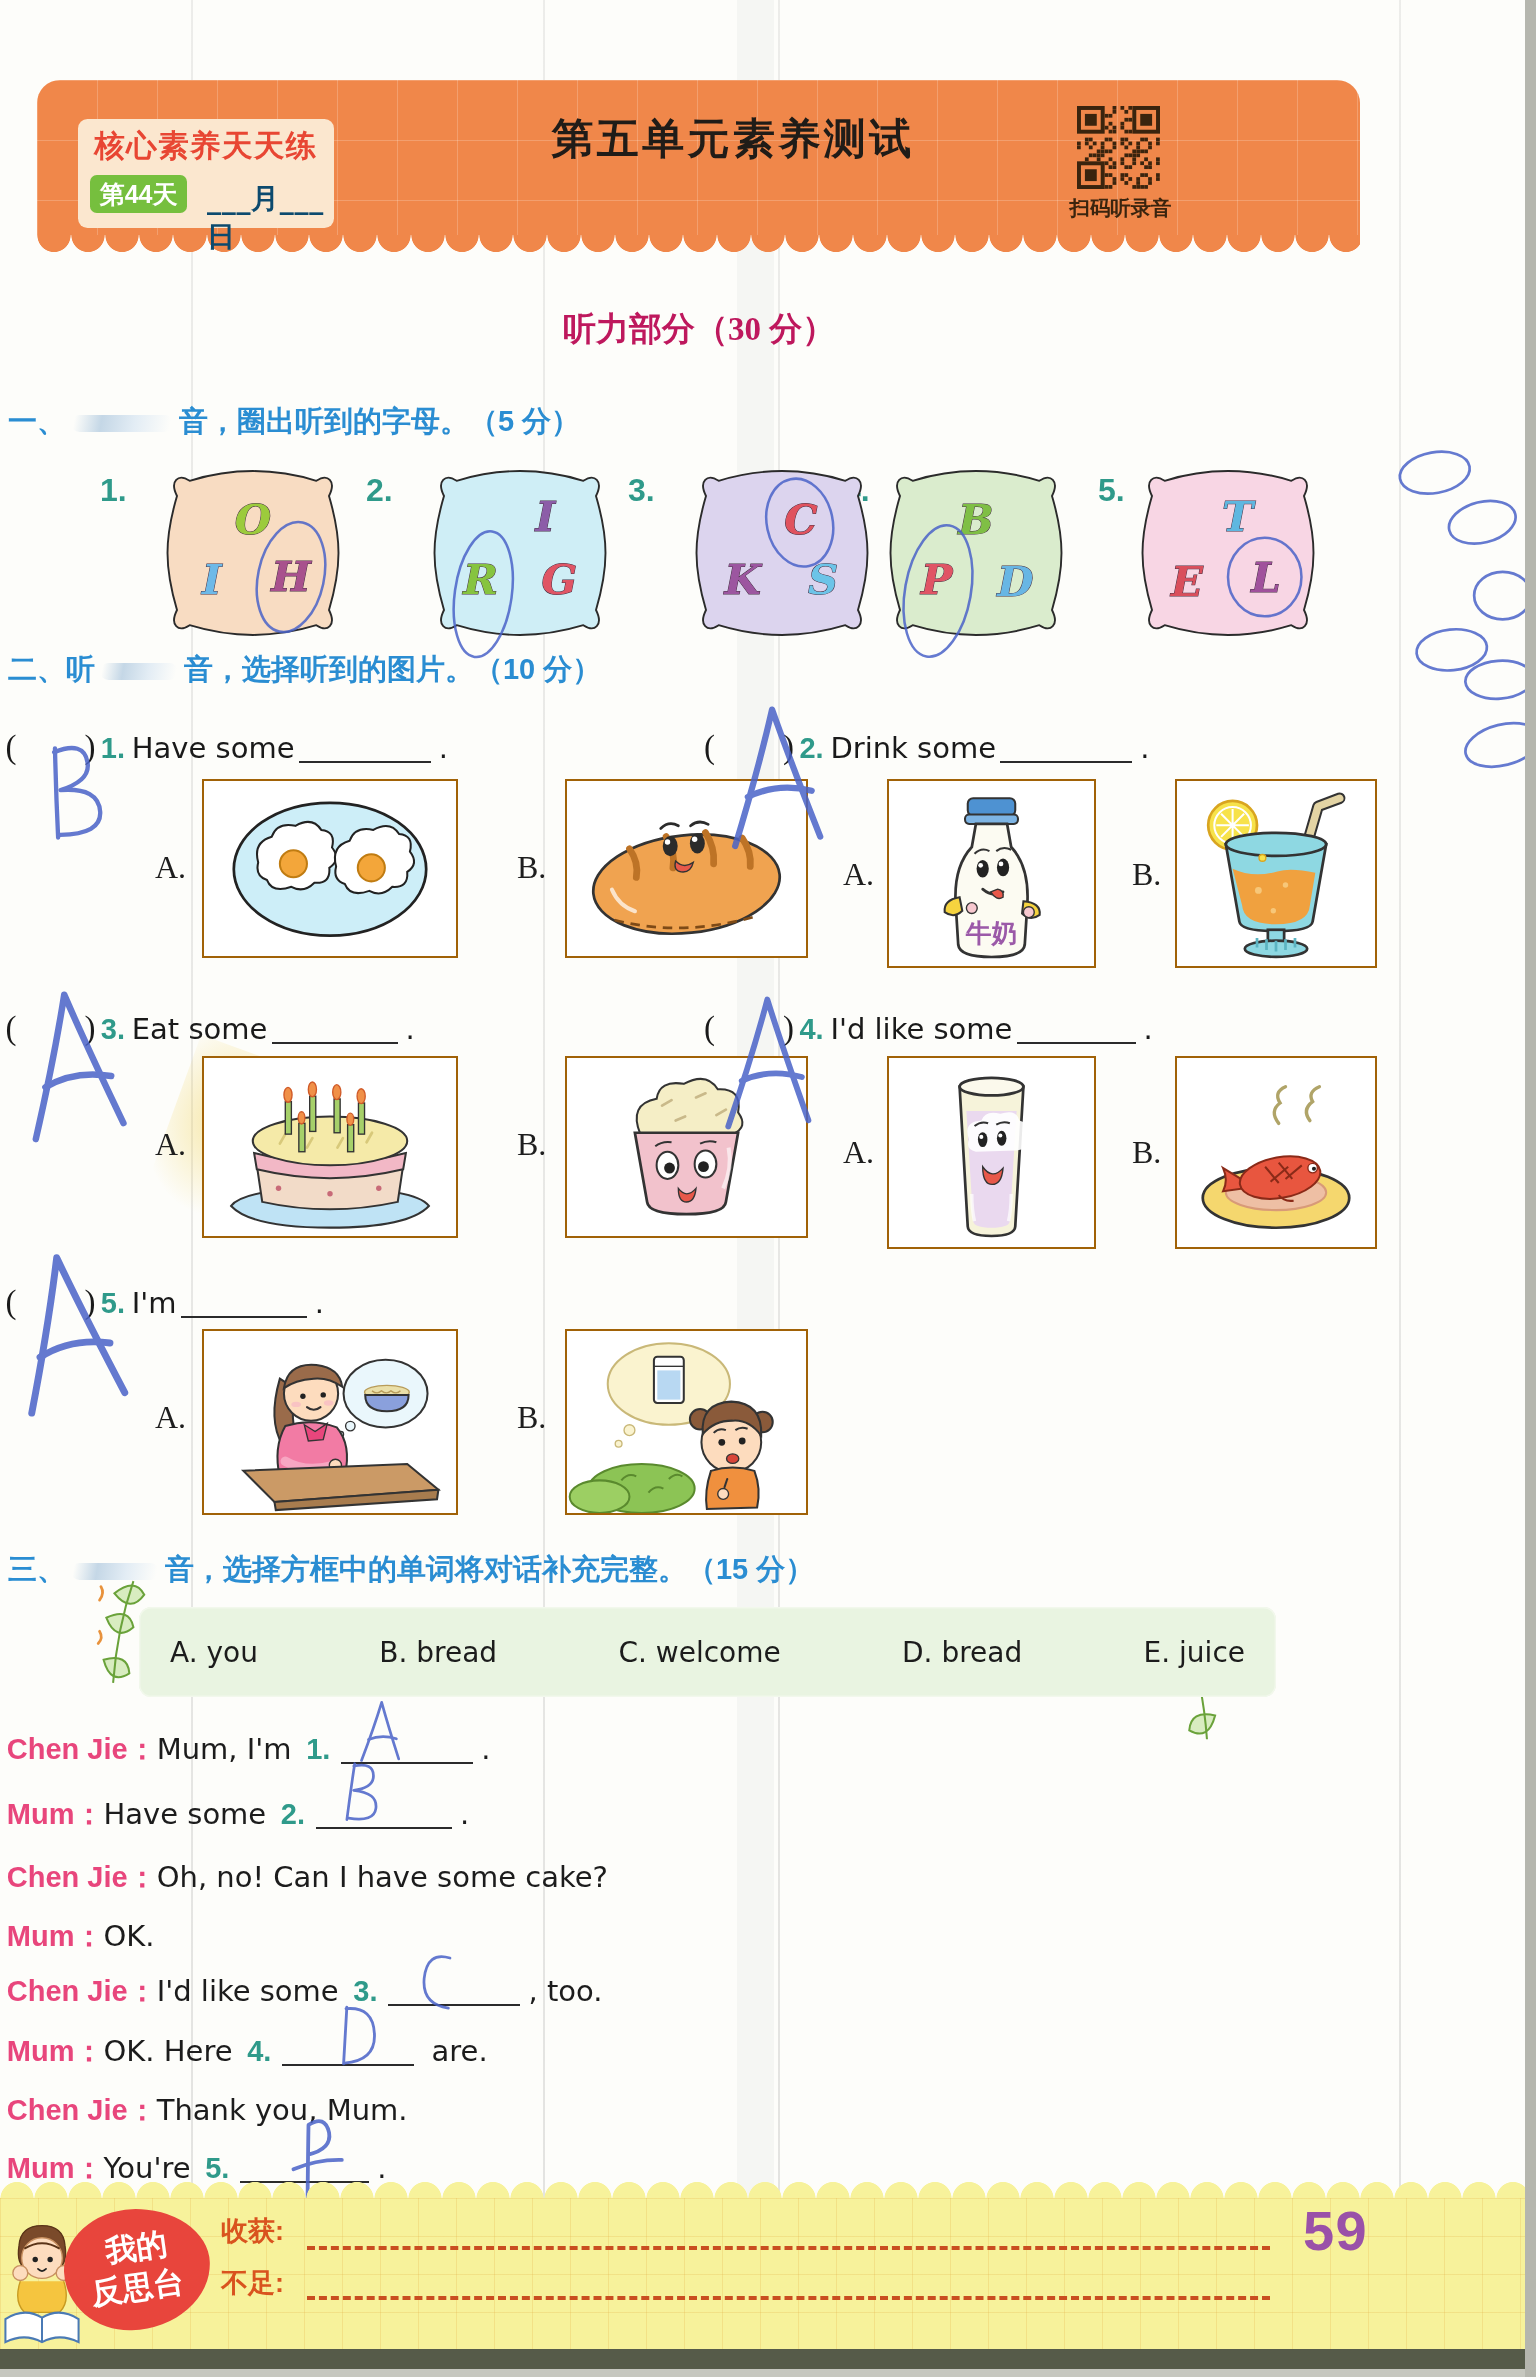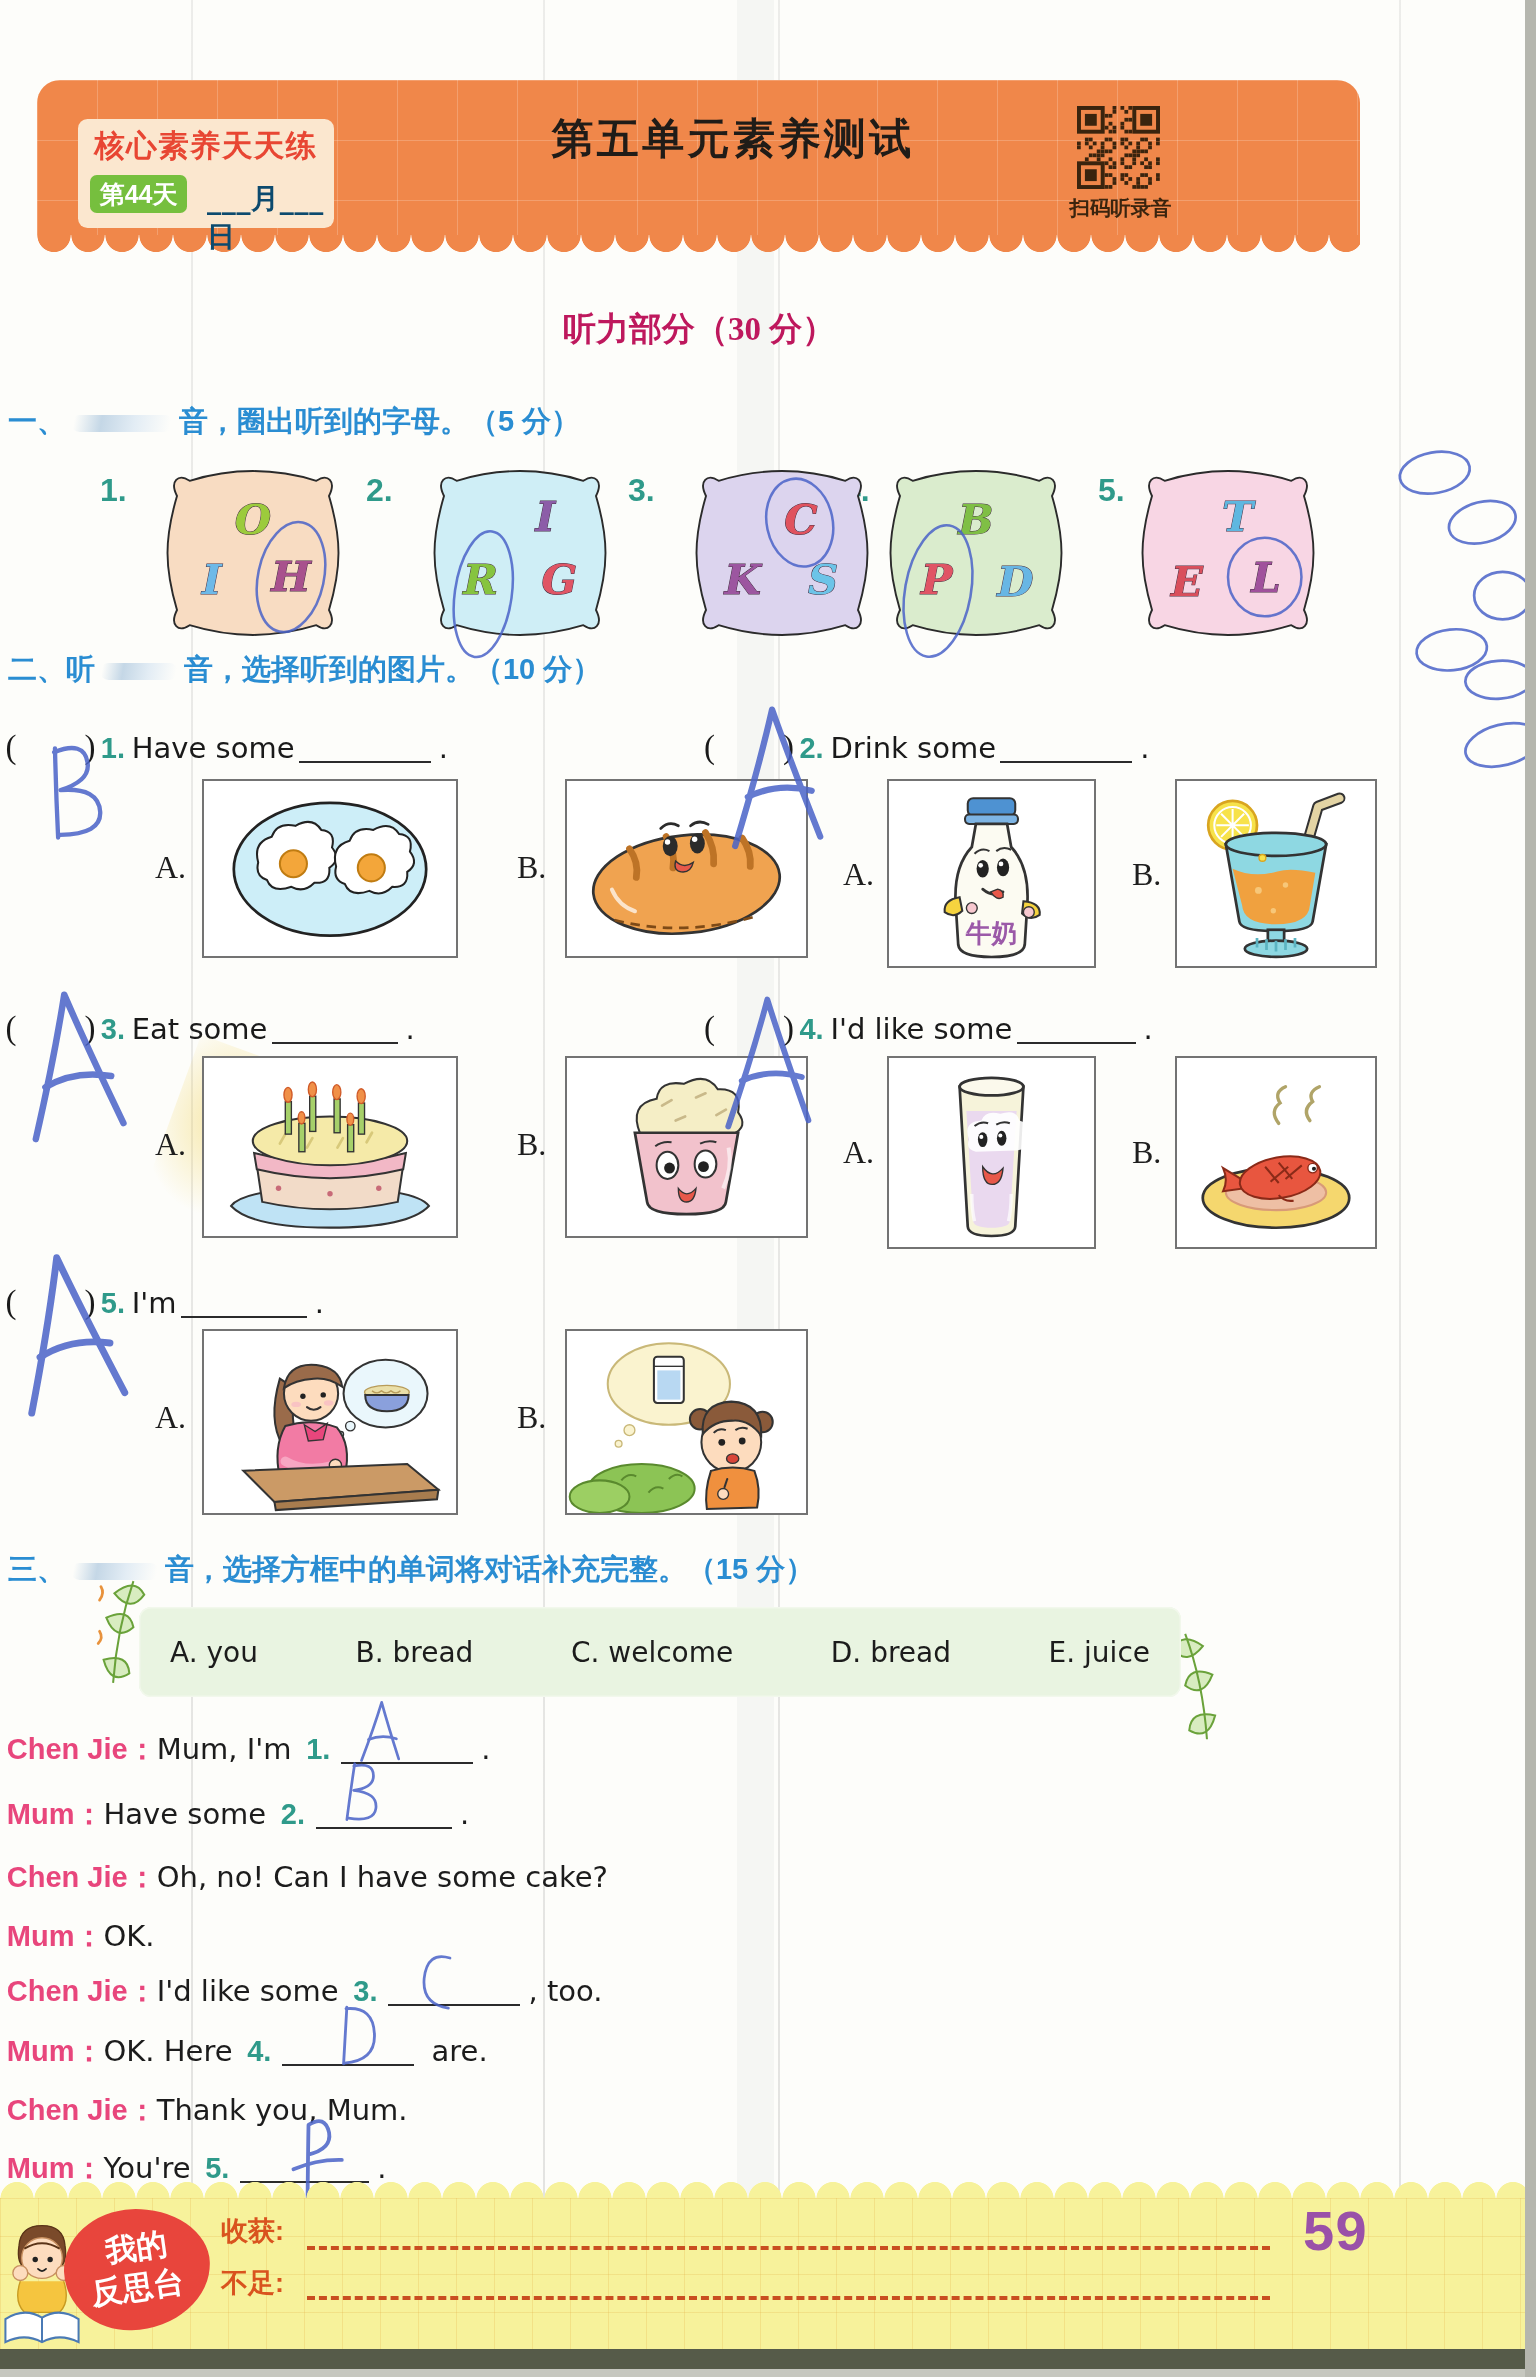--- a/index.html
+++ b/index.html
@@ -36,24 +36,24 @@
   .pillow{position:absolute;width:190px;height:170px;overflow:visible;}
   .pillow text{font-family:"DejaVu Serif",serif;font-style:italic;font-weight:bold;font-size:66px;text-anchor:middle;paint-order:stroke;stroke:#463043;stroke-width:1.6px;}
   .pen{stroke:#4a63c8;fill:none;stroke-linecap:round;stroke-linejoin:round;opacity:.85;}
 
   .qrow{position:absolute;font-size:29px;color:#1a1a1a;white-space:nowrap;}
   .qrow .br{font-family:"Liberation Serif",serif;font-size:33px;}
   .qrow .sp{display:inline-block;width:68px;}
   .num{color:#2f9a8a;font-weight:bold;margin:0 6.8px 0 5.4px;font-family:"Liberation Sans",sans-serif;}
   .blank{display:inline-block;height:23px;border-bottom:2.7px solid #2b2b2b;margin:0 8.1px 0 4.1px;vertical-align:-5.4px;position:relative;}
   .optlabel{position:absolute;font-family:"Liberation Serif",serif;font-size:32px;color:#1e1e1e;}
-  .optbox{position:absolute;background:#fff;border:2px solid #737373;}
+  .optbox{position:absolute;background:#fff;border:2px solid #a16207;}
   .optbox svg{width:100%;height:100%;display:block;}
 
-  .wordbox{position:absolute;left:139px;top:1607px;width:1042px;height:90px;background:#e9f4e1;border-radius:12.2px;box-shadow:0 0 0 1.4px #f2f8ec inset;}
+  .wordbox{position:absolute;left:139px;top:1607px;width:1137px;height:90px;background:#e9f4e1;border-radius:12.2px;box-shadow:0 0 0 1.4px #f2f8ec inset;}
   .wordbox .opts{display:flex;height:100%;align-items:center;justify-content:space-between;padding:0 31px;font-size:28px;color:#1c1c1c;}
 
   .dline{position:absolute;left:6.8px;font-size:29px;color:#1c1c1c;white-space:nowrap;}
   .spk{color:#e8467c;font-weight:bold;font-family:"Liberation Sans",sans-serif;}
   .hw{position:absolute;overflow:visible;pointer-events:none;}
   .hw use{stroke:#4a63c8;fill:none;stroke-width:7px;stroke-linecap:round;stroke-linejoin:round;opacity:.85;}
 
   .stain{position:absolute;pointer-events:none;}
 
   

